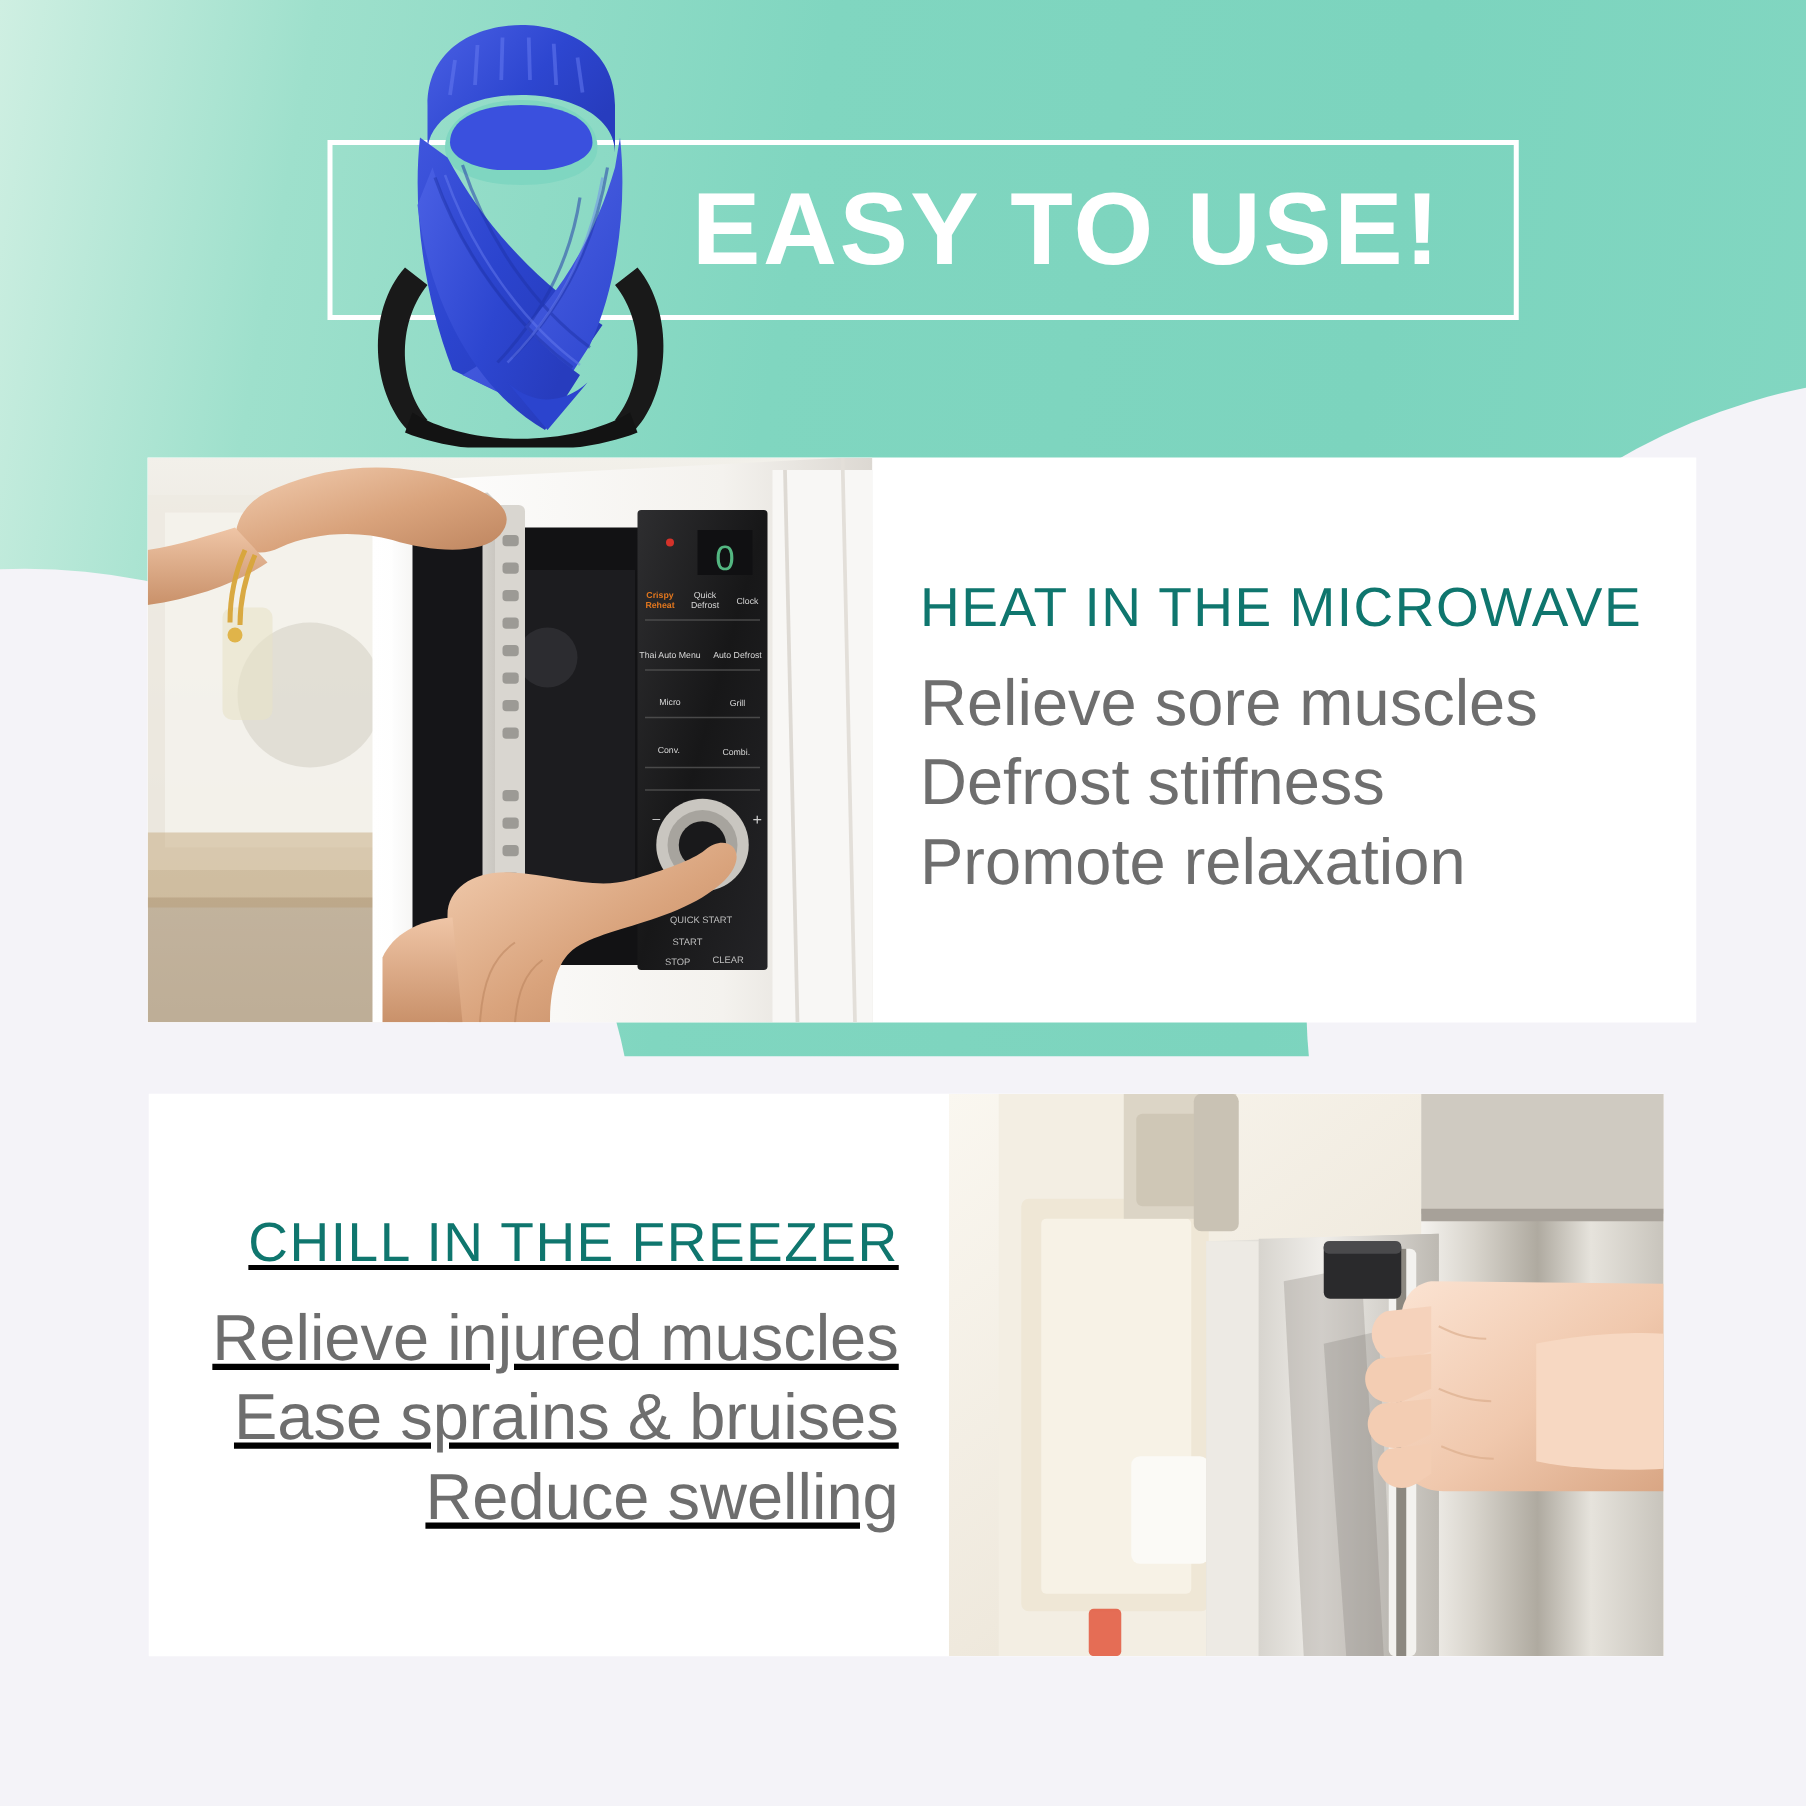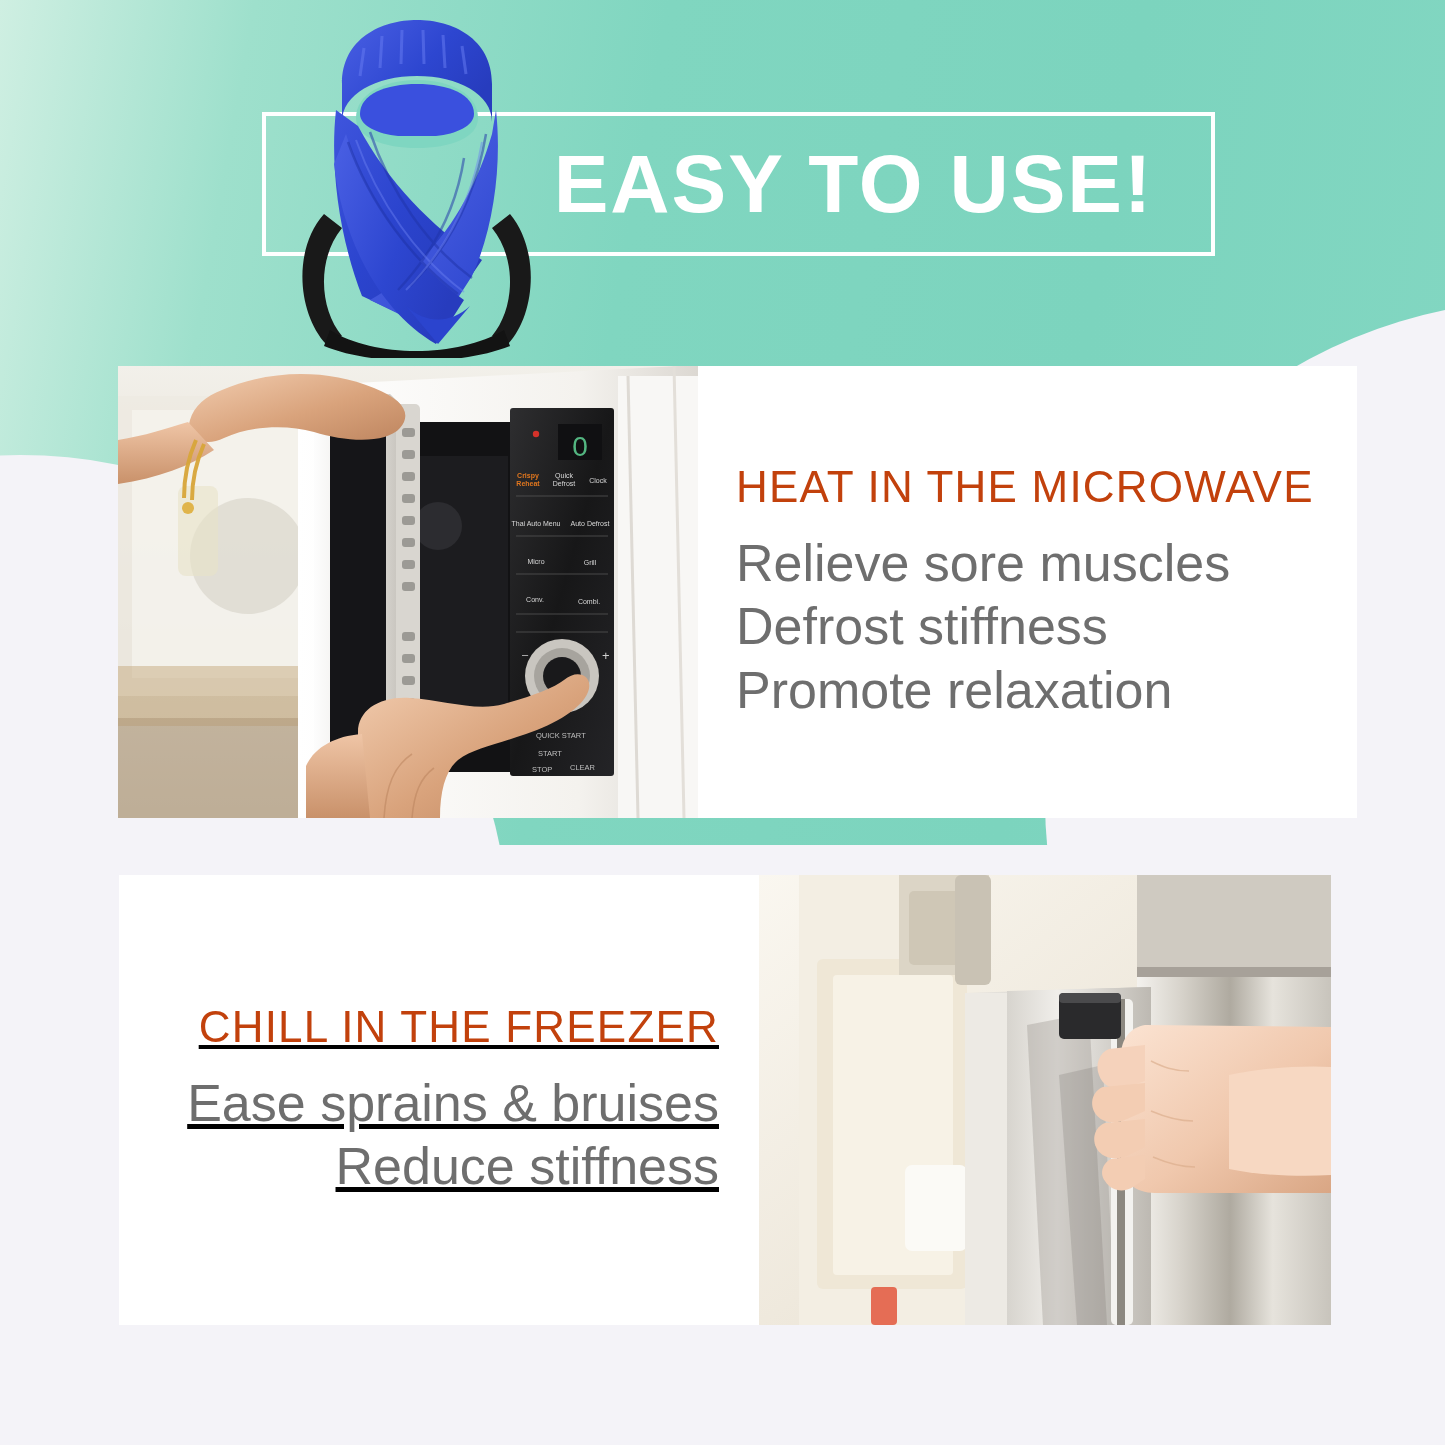--- a/index.html
+++ b/index.html
@@ -64,21 +64,21 @@
 
   .card-photo { position:relative; overflow:hidden; flex:0 0 auto; }
   #photo-microwave { width:580px; height:452px; }
   #photo-fridge    { width:572px; height:450px; }
 
   .card-text { flex:1 1 auto; display:flex; flex-direction:column; justify-content:center; }
   #text-heat  { padding:0 0 0 38px; align-items:flex-start; text-align:left; }
   #text-chill { padding:0 40px 0 0; align-items:flex-end;  text-align:right; }
 
   .card-heading {
-    color:#c2410c;
+    color:#0f766e;
     font-size:44px; font-weight:400; letter-spacing:1.2px;
     margin-bottom:20px; white-space:nowrap;
   }
   .bullet-list { list-style:none; }
   .bullet-list li {
     color:#6E6E6E;
     font-size:52px; font-weight:300; line-height:1.22;
     white-space:nowrap;
   }
 
@@ -307,22 +307,23 @@
         <li>Promote relaxation</li>
       </ul>
     </div>
   </div>
 
   <div class="card" id="card-chill">
 
     <div class="card-text" id="text-chill">
       <div class="card-heading">CHILL IN THE FREEZER</div>
       <ul class="bullet-list">
+        <li>Relieve injured muscles</li>
         <li>Ease sprains &amp; bruises</li>
-        <li>Reduce stiffness</li>
+        <li>Reduce swelling</li>
       </ul>
     </div>
 
     <div class="card-photo" id="photo-fridge">
       <svg class="ph-svg" viewBox="0 0 572 450" preserveAspectRatio="xMidYMid slice">
         <defs>
           <linearGradient id="rbg" x1="0" y1="0" x2="1" y2="1">
             <stop offset="0%" stop-color="#FAF7F0"></stop>
             <stop offset="50%" stop-color="#EFE9DD"></stop>
             <stop offset="100%" stop-color="#E0D8C8"></stop>

